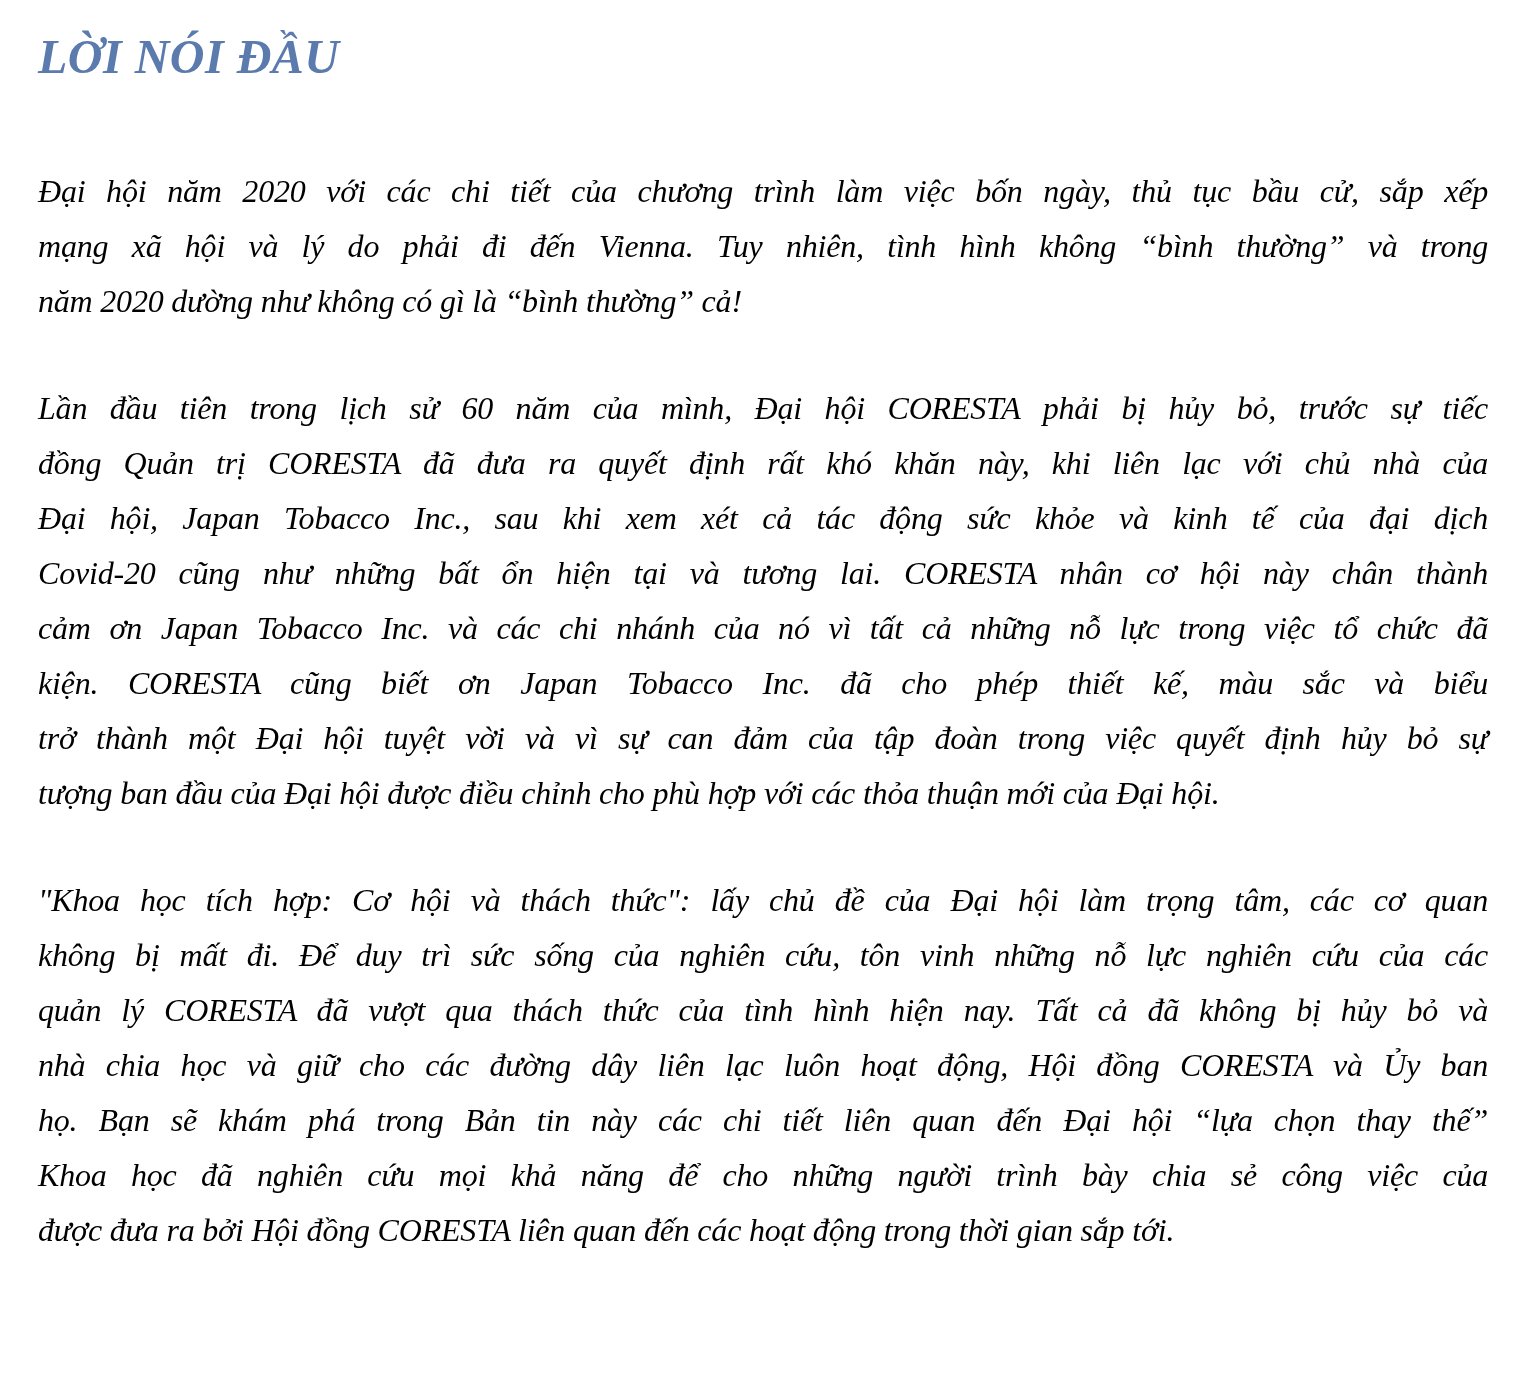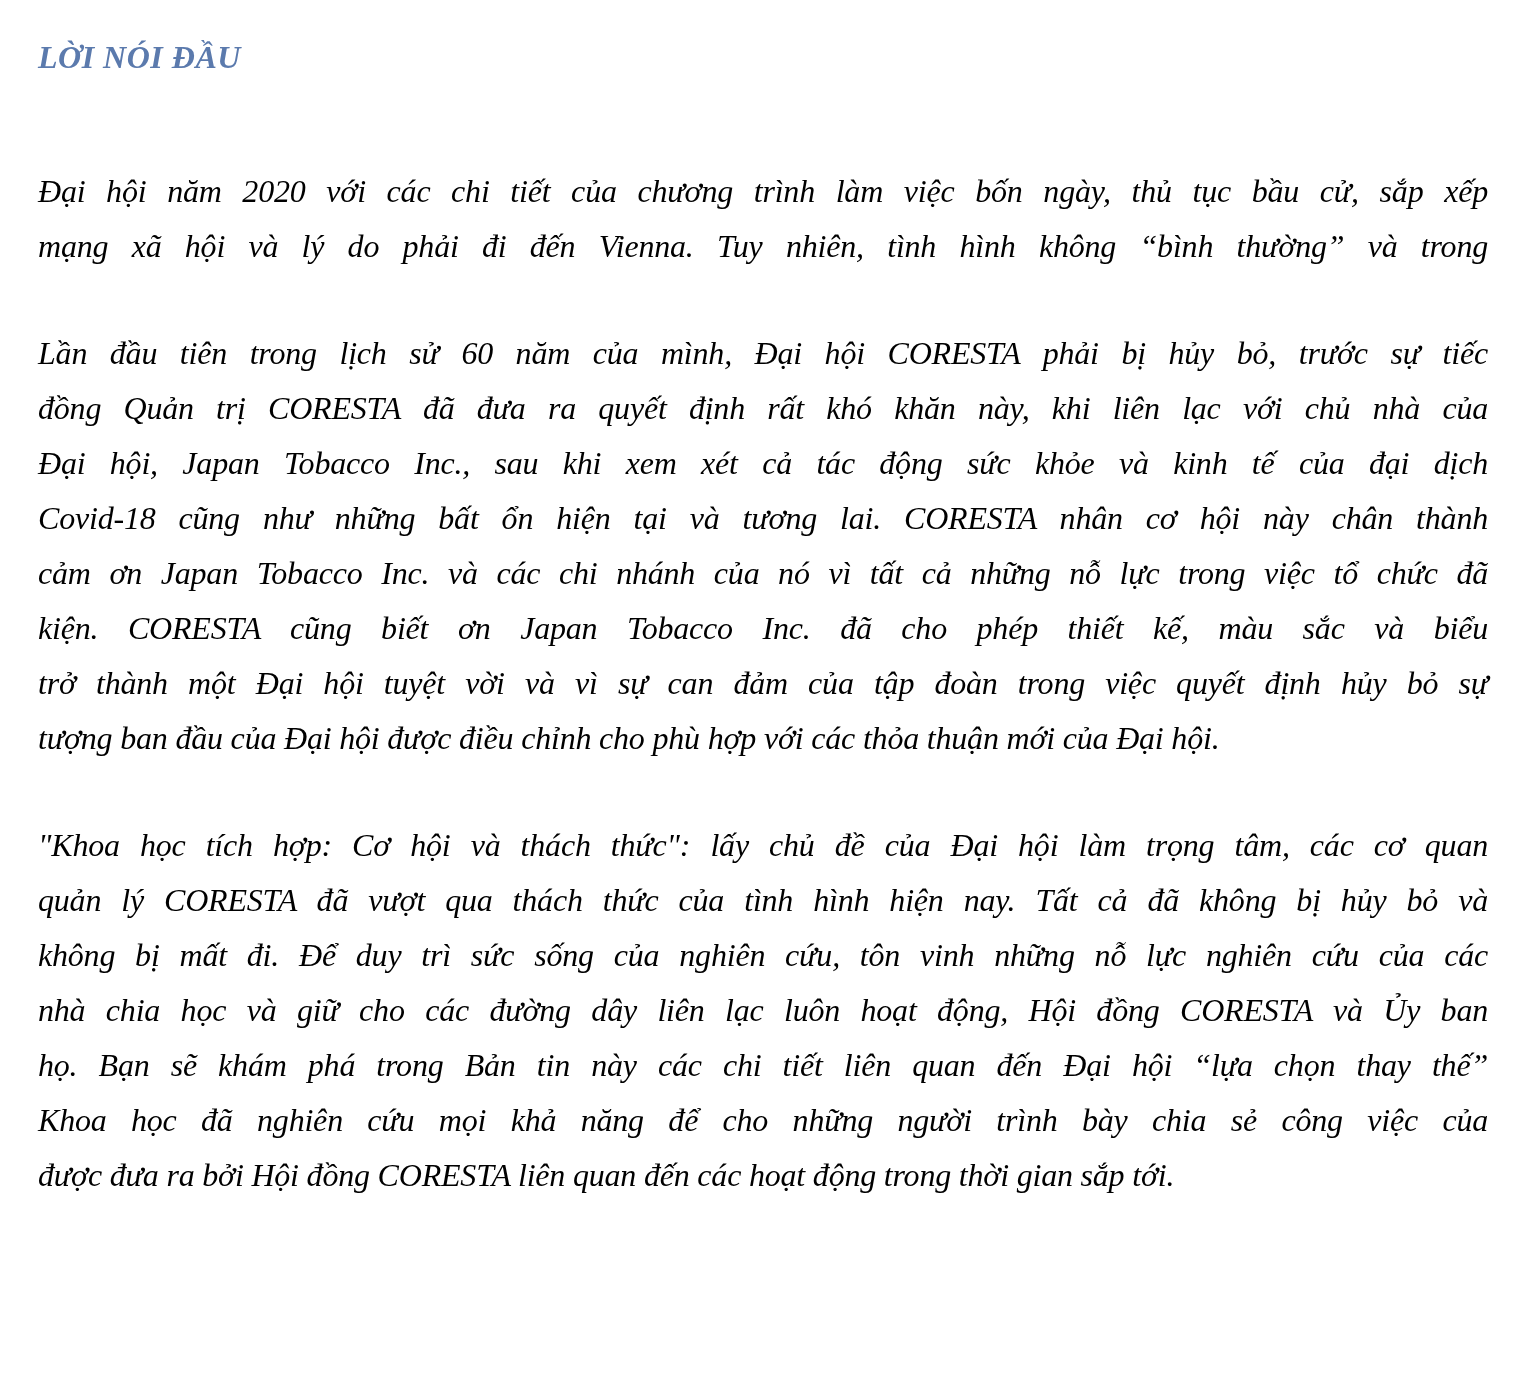--- a/index.html
+++ b/index.html
@@ -18,21 +18,21 @@
     padding: 28px 36px 0 38px;
     box-sizing: border-box;
     width: 1524px;
     height: 1380px;
     overflow: hidden;
   }
   .page-title {
     margin: 0;
     font-style: italic;
     font-weight: bold;
-    font-size: 32px;
+    font-size: 48px;
     line-height: 58px;
     letter-spacing: 0.5px;
   }
   .doc-body {
     margin-top: 78px;
     font-style: italic;
     font-size: 32px;
     line-height: 55px;
     letter-spacing: -0.2px;
   }
@@ -53,34 +53,35 @@
 </style>
 </head>
 <body style="background: rgb(255, 255, 255);">
 
 <main class="page">
   <h1 class="page-title" style="color: rgb(91, 122, 173);">LỜI NÓI ĐẦU</h1>
   <section class="doc-body" id="doc-body" style="color: rgb(0, 0, 0);">
       <div class="para">
         <div class="line">Đại hội năm 2020 với các chi tiết của chương trình làm việc bốn ngày, thủ tục bầu cử, sắp xếp</div>
         <div class="line">mạng xã hội và lý do phải đi đến Vienna. Tuy nhiên, tình hình không “bình thường” và trong</div>
+        <div class="line last">năm 2020 dường như không có gì là “bình thường” cả!</div>
       </div>
       <div class="para">
         <div class="line">Lần đầu tiên trong lịch sử 60 năm của mình, Đại hội CORESTA phải bị hủy bỏ, trước sự tiếc</div>
         <div class="line">đồng Quản trị CORESTA đã đưa ra quyết định rất khó khăn này, khi liên lạc với chủ nhà của</div>
         <div class="line">Đại hội, Japan Tobacco Inc., sau khi xem xét cả tác động sức khỏe và kinh tế của đại dịch</div>
-        <div class="line">Covid-18 cũng như những bất ổn hiện tại và tương lai. CORESTA nhân cơ hội này chân thành</div>
+        <div class="line">Covid-20 cũng như những bất ổn hiện tại và tương lai. CORESTA nhân cơ hội này chân thành</div>
         <div class="line">cảm ơn Japan Tobacco Inc. và các chi nhánh của nó vì tất cả những nỗ lực trong việc tổ chức đã</div>
         <div class="line">kiện. CORESTA cũng biết ơn Japan Tobacco Inc. đã cho phép thiết kế, màu sắc và biểu</div>
         <div class="line">trở thành một Đại hội tuyệt vời và vì sự can đảm của tập đoàn trong việc quyết định hủy bỏ sự</div>
         <div class="line last">tượng ban đầu của Đại hội được điều chỉnh cho phù hợp với các thỏa thuận mới của Đại hội.</div>
       </div>
       <div class="para">
         <div class="line">"Khoa học tích hợp: Cơ hội và thách thức": lấy chủ đề của Đại hội làm trọng tâm, các cơ quan</div>
+        <div class="line">không bị mất đi. Để duy trì sức sống của nghiên cứu, tôn vinh những nỗ lực nghiên cứu của các</div>
         <div class="line">quản lý CORESTA đã vượt qua thách thức của tình hình hiện nay. Tất cả đã không bị hủy bỏ và</div>
-        <div class="line">không bị mất đi. Để duy trì sức sống của nghiên cứu, tôn vinh những nỗ lực nghiên cứu của các</div>
         <div class="line">nhà chia học và giữ cho các đường dây liên lạc luôn hoạt động, Hội đồng CORESTA và Ủy ban</div>
         <div class="line">họ. Bạn sẽ khám phá trong Bản tin này các chi tiết liên quan đến Đại hội “lựa chọn thay thế”</div>
         <div class="line">Khoa học đã nghiên cứu mọi khả năng để cho những người trình bày chia sẻ công việc của</div>
         <div class="line last">được đưa ra bởi Hội đồng CORESTA liên quan đến các hoạt động trong thời gian sắp tới.</div>
       </div>
     </section>
 </main>
 
 </body></html>

